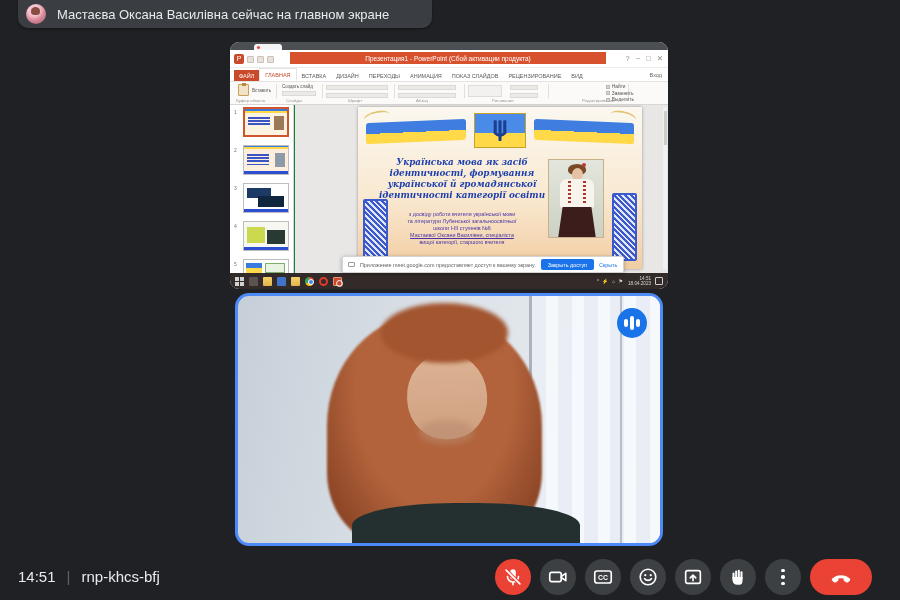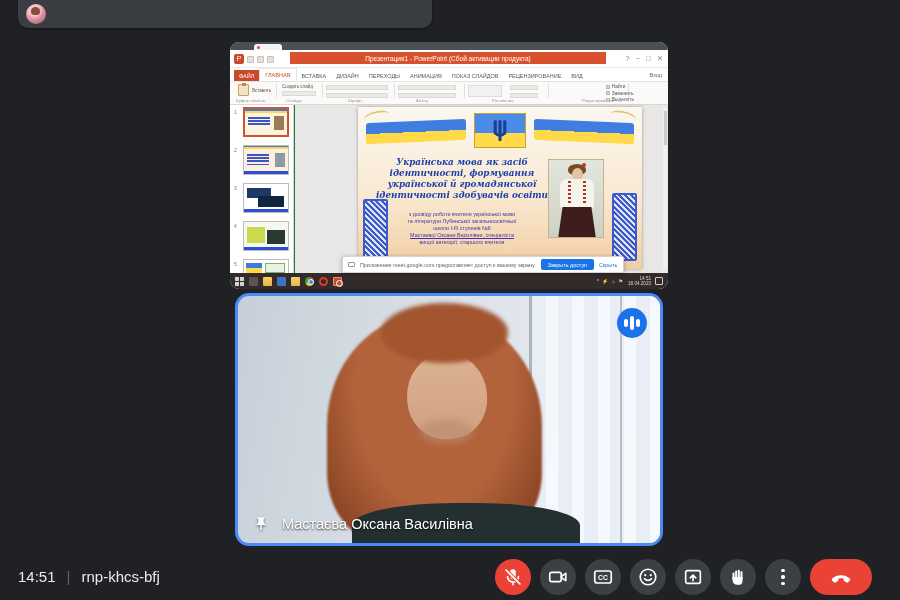--- a/index.html
+++ b/index.html
@@ -187,20 +187,21 @@
   .dots { display:flex; flex-direction:column; gap:3px; }
   .dots i { width:3.5px; height:3.5px; border-radius:50%; background:#fff; }
 </style>
 </head>
 <body>
 
 <div class="app">
 
   <div class="banner">
     <div class="avatar"></div>
+    <span>Мастаєва Оксана Василівна сейчас на главном экране</span>
   </div>
 
   <div class="share-tile">
     <div class="chrome-strip">
       <div class="chrome-tab">
           <span class="chrome-dot"></span>
         </div>
     </div>
 
     <div class="ppt-titlebar">
@@ -329,21 +330,21 @@
                 <rect x="13.6" y="1" width="3.4" height="14" rx="1"></rect>
                 <path d="M3 12 q7 8 14 0 l0 4 q-7 7 -14 0 z"></path>
                 <rect x="8.3" y="18" width="3.4" height="6" rx="1"></rect>
               </g>
             </svg>
           </div>
           <div class="slide-title">
             <div>Українська мова як засіб</div>
             <div>ідентичності, формування</div>
             <div>української й громадянської</div>
-            <div>ідентичності здобувачів освіти</div>
+            <div>ідентичності категорії освіти</div>
           </div>
           <div class="slide-photo">
             <span class="p-hairtop"></span>
               <span class="p-flower"></span>
               <span class="p-head"></span>
             <span class="p-blouse">
                 <span class="p-emb1"></span>
                 <span class="p-emb2"></span>
               </span>
             <span class="p-skirt"></span>
@@ -399,26 +400,20 @@
     <div class="hair"></div>
     <div class="face"></div>
     <div class="hair-fringe"></div>
     <div class="face-shadow"></div>
     <div class="shoulders"></div>
     <div class="audio-ind">
       <i class="ab1"></i>
         <i class="ab2"></i>
         <i class="ab3"></i>
     </div>
-    <div class="name-chip">
-      <svg class="pin-svg" width="16" height="16" viewBox="0 0 24 24">
-        <path d="M16 9V4h.8a1 1 0 0 0 0-2H7.2a1 1 0 0 0 0 2H8v5c0 1.66-1.1 3-2.7 3v2h5.6v6.5l1.1 1.1 1.1-1.1V14h5.6v-2c-1.6 0-2.7-1.34-2.7-3z" fill="#fff"></path>
-      </svg>
-      <span>Мастаєва Оксана Василівна</span>
-    </div>
   </div>
 
   <div class="meta">
     <span>14:51</span>
     <span class="sep">|</span>
     <span>rnp-khcs-bfj</span>
   </div>
 
   <div class="controls">
     <button class="ctl ctl-danger">

